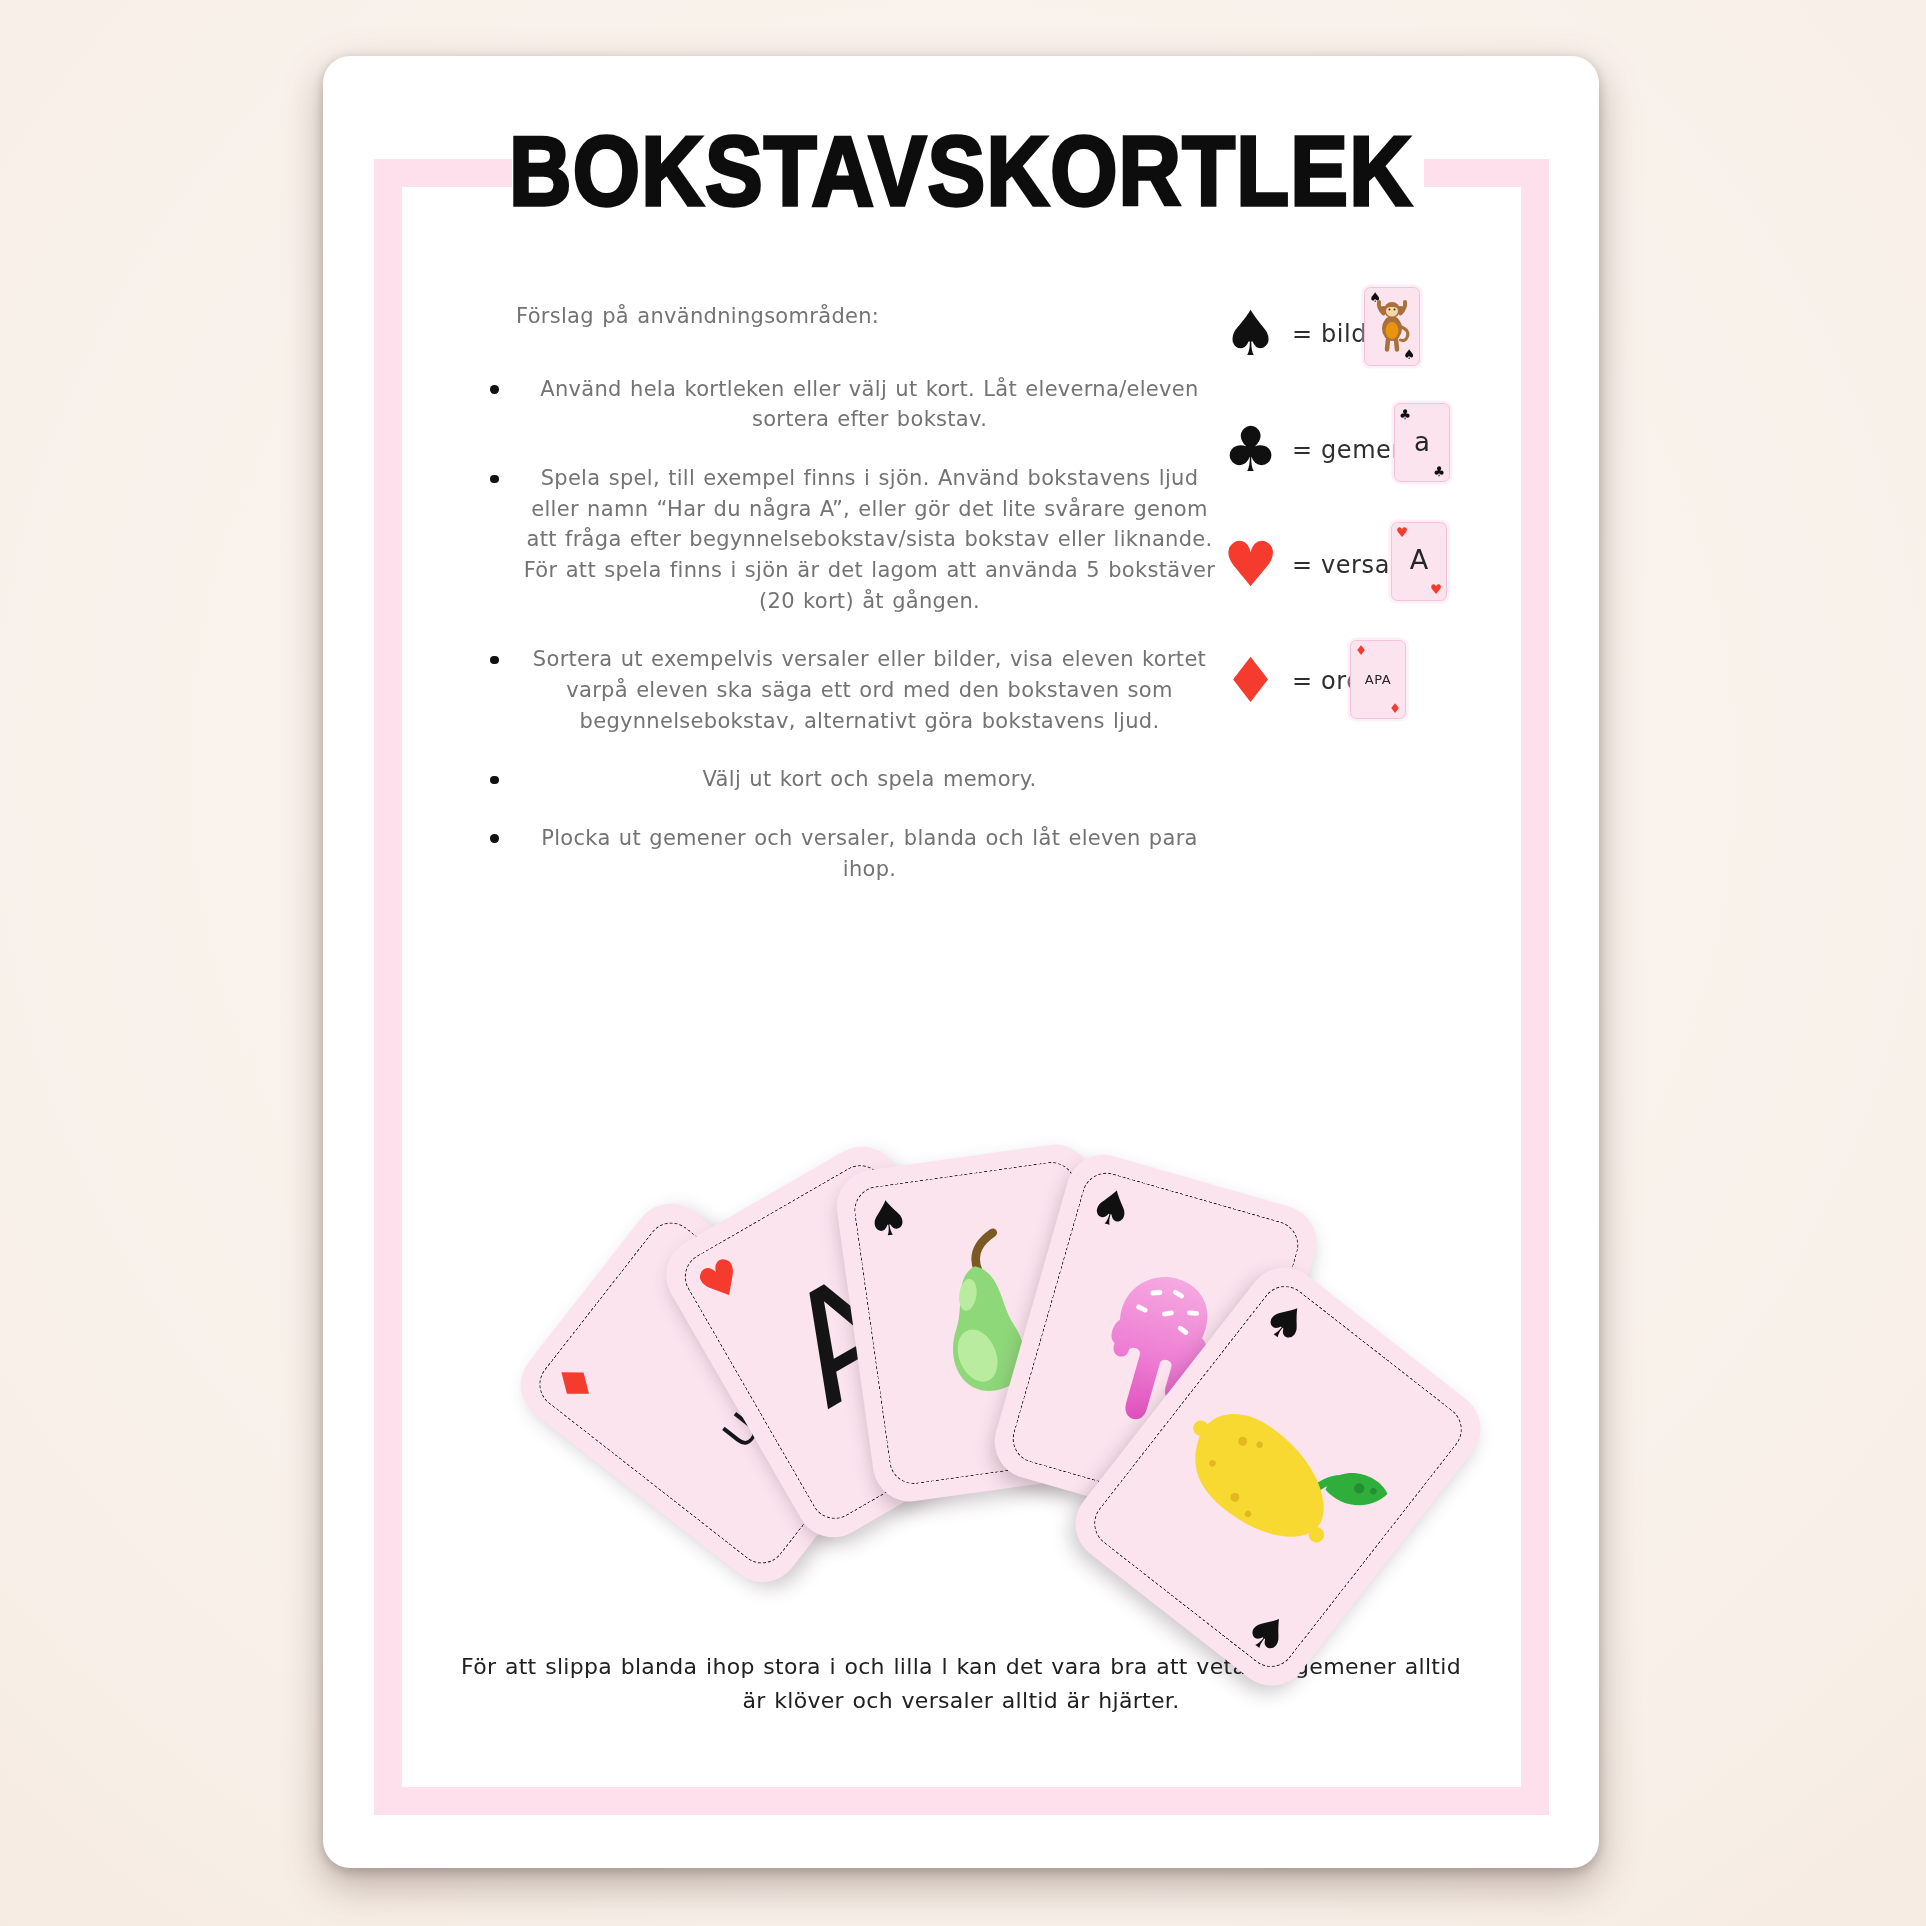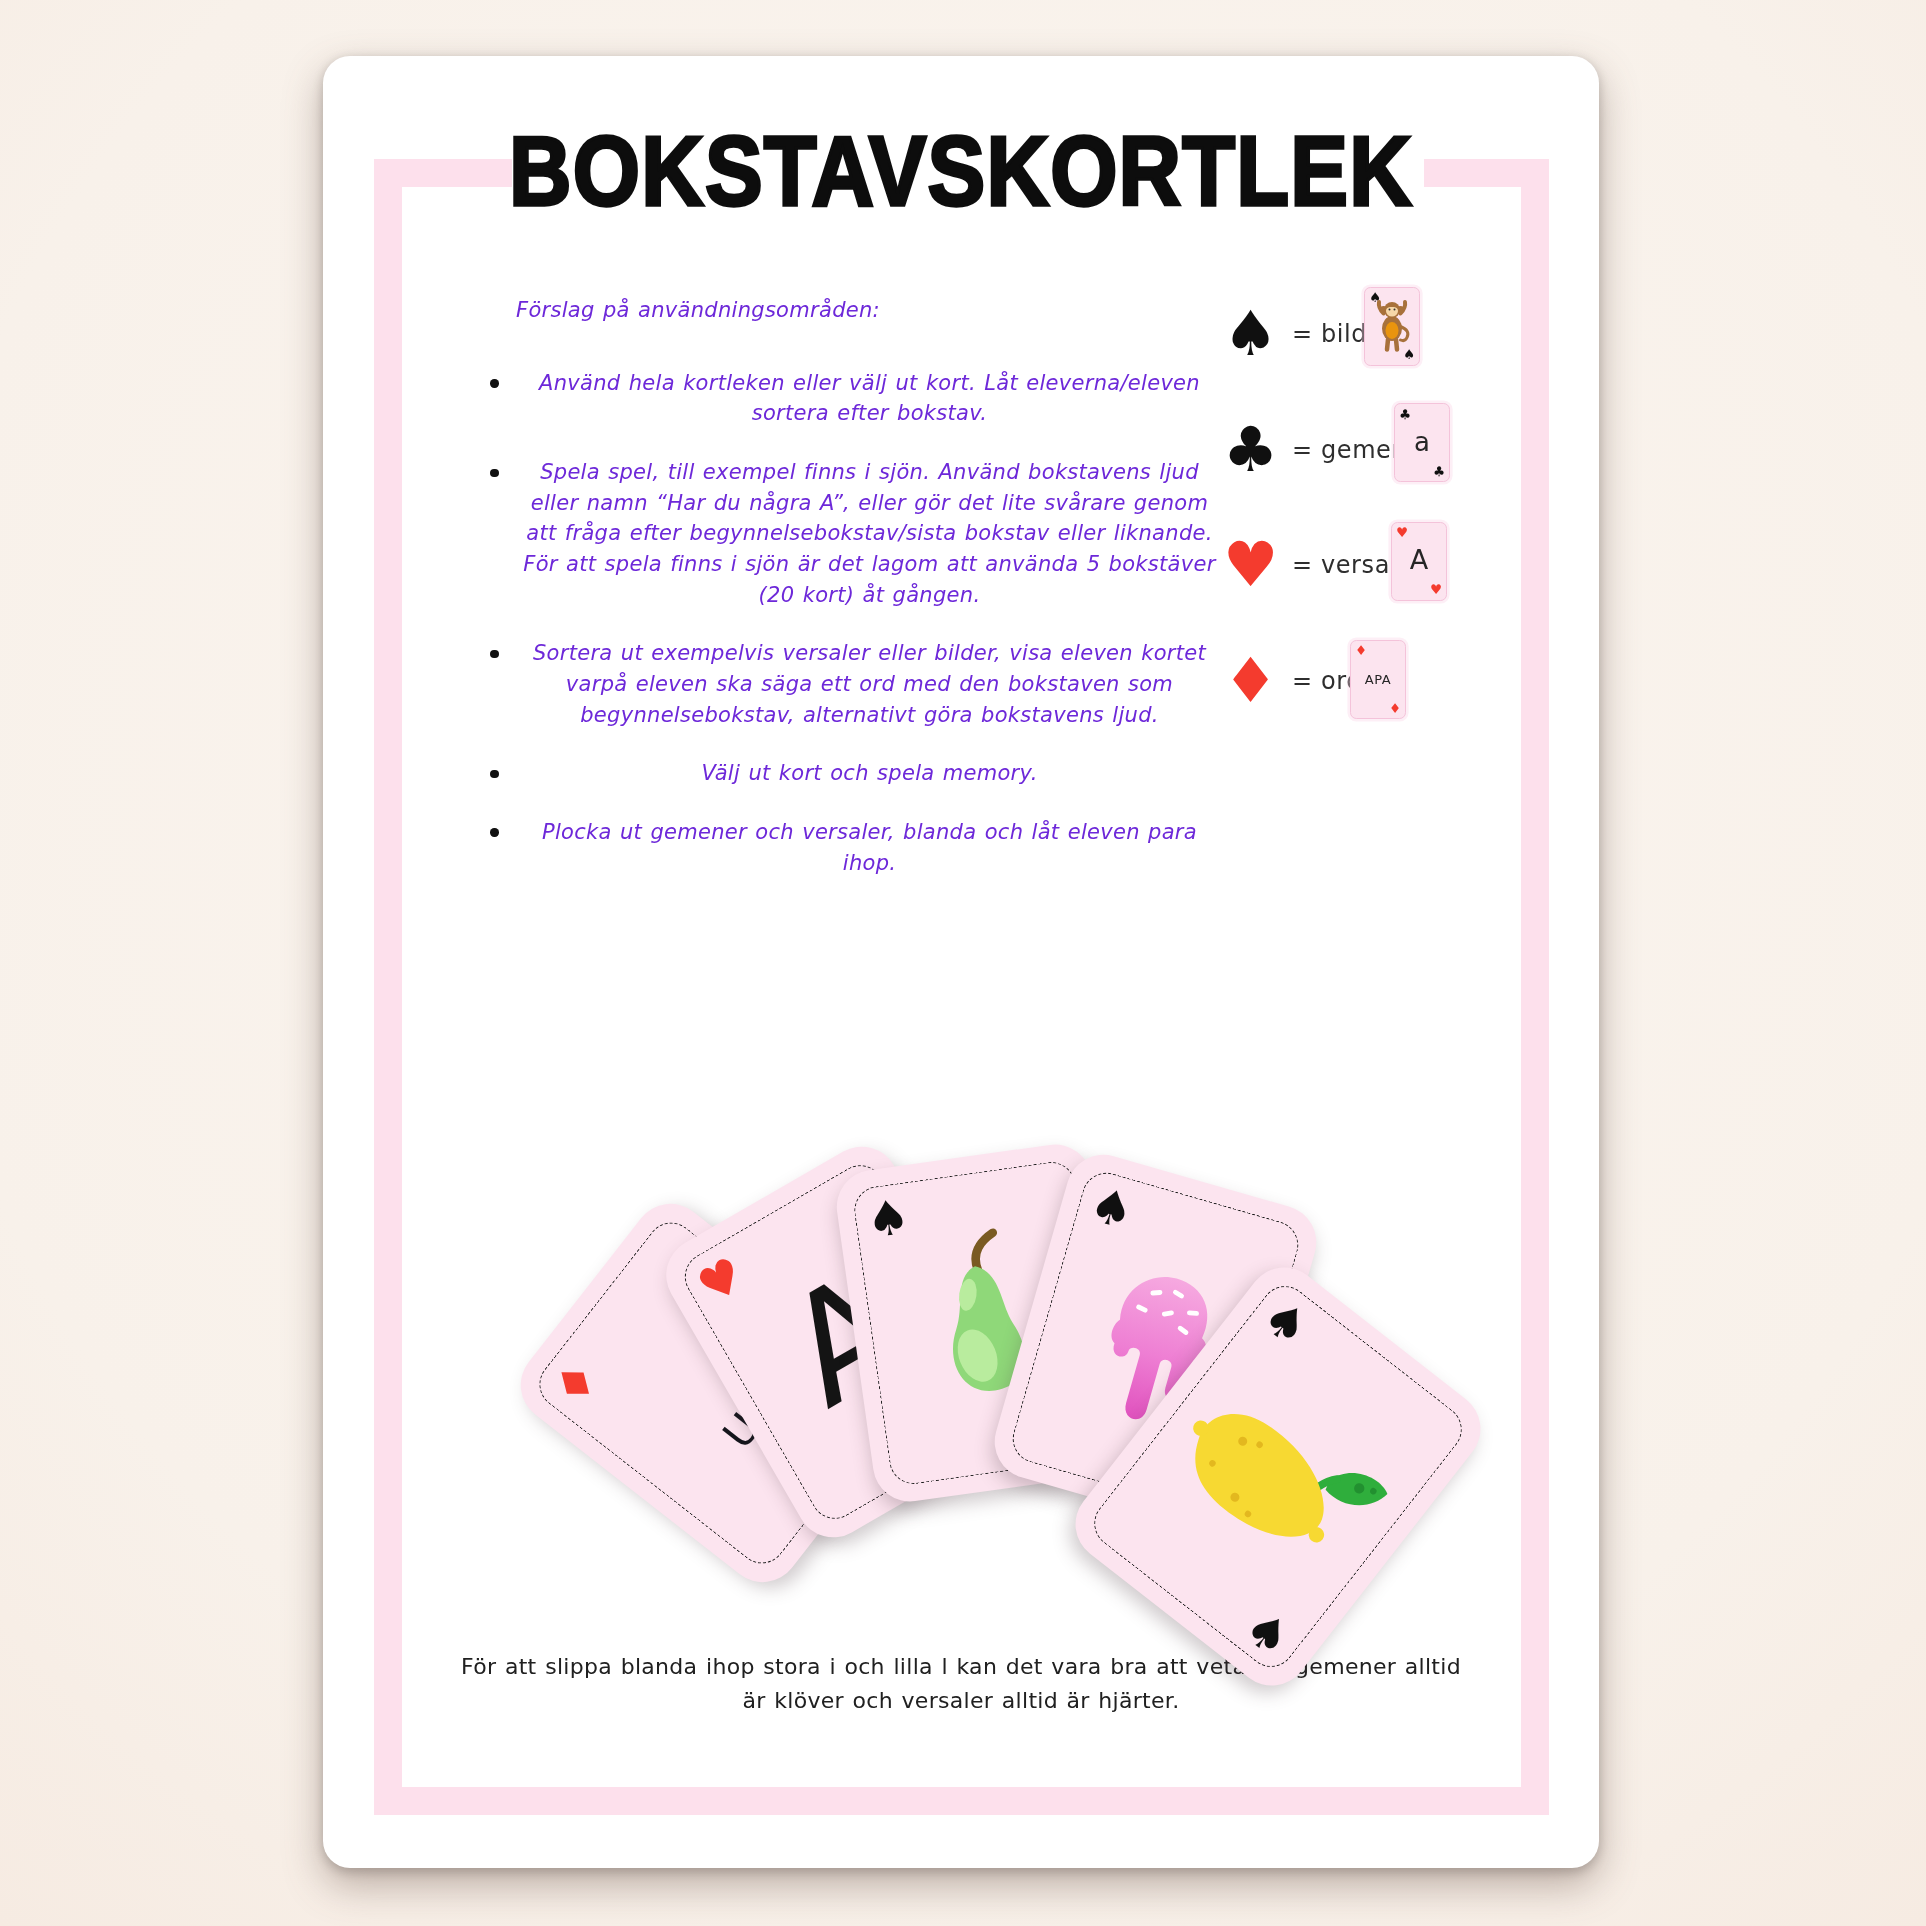--- a/index.html
+++ b/index.html
@@ -42,24 +42,23 @@
     font-weight:900;
     font-size:91px; line-height:1;
     letter-spacing:1.3px;
     color:#0d0d0d;
     -webkit-text-stroke:3.2px #0d0d0d;
     transform:scaleX(.95) scaleY(1.08);
   }
 
   
   .copy{
-    position:absolute; left:161px; top:239px; width:738px;
+    position:absolute; left:161px; top:245px; width:738px;
     font-size:21px; line-height:1.46; letter-spacing:0.3px; word-spacing:1.3px;
-    color:#6d28d9;
-    font-style:italic;
+    color:#737373;
   }
   .copy .intro{margin-left:32px; margin-bottom:42px;}
   .copy ul{list-style:none;}
   .copy li{position:relative; padding-left:33px; margin-bottom:28px;text-align:center;}
   .copy li.gap-lg{}
   .copy li::before{
     content:""; position:absolute; left:6.4px; top:11.6px;
     width:8.3px; height:8.3px; border-radius:50%; background:#111;
   }
 

